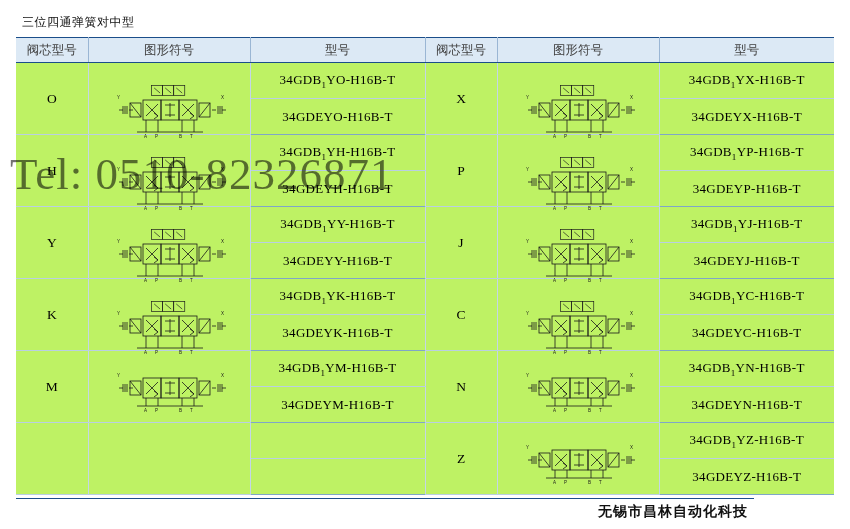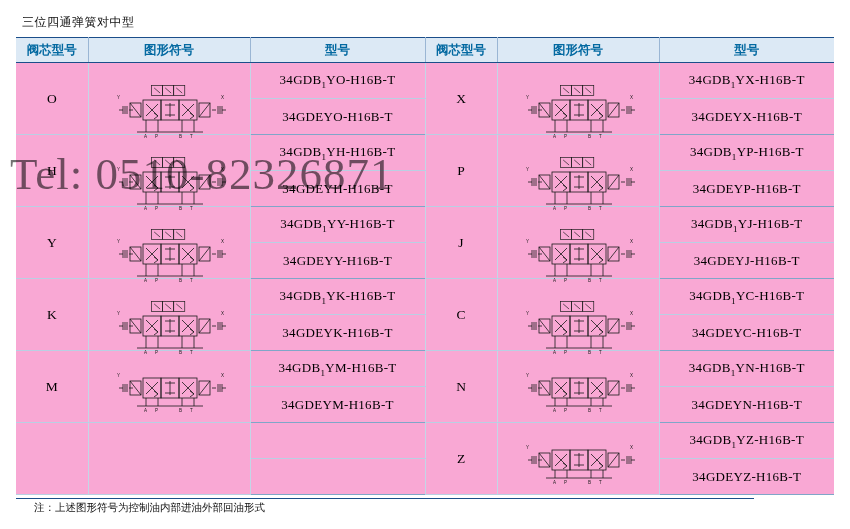--- a/index.html
+++ b/index.html
@@ -41,35 +41,35 @@
   table.spec col.c-mod  { width: 175px; }
 
   table.spec th {
     background: #dce9f5;
     border-top: 1.6px solid #1b4e8a;
     border-bottom: 1.6px solid #1b4e8a;
     border-left: 1px solid #9ab6d4;
     border-right: 1px solid #9ab6d4;
     font-family: "Liberation Sans", sans-serif;
     font-size: 12.5px;
-    font-weight: bold;
+    font-weight: normal;
     height: 22px;
-    color: #0369a1;
+    color: #404040;
   }
   table.spec th:first-child { border-left: none; }
   table.spec th:last-child { border-right: none; }
 
   table.spec td {
     border-bottom: 1px solid #b9cfe3;
     border-left: 1px solid #c3d6e7;
     border-right: 1px solid #c3d6e7;
     text-align: center;
     vertical-align: middle;
     font-size: 13px;
-    background: #f9a8d4;
+    background: #bef264;
     margin-top: 16px;
   }
   table.spec td.code {
     font-size: 13.5px;
   }
   table.spec tr.grp td {
     border-bottom: 1.3px solid #7fa6c8;
     font-family: Liberation Serif, serif;
   }
   table.spec td.nb-l { border-left: none; }
@@ -689,16 +689,16 @@
           </td>
           <td class="model nb-r">34GDB<span class="sub">1</span>YZ-H16B-T</td>
         </tr>
         <tr class="grp last-row">
           <td class="model"></td>
           <td class="model nb-r">34GDEYZ-H16B-T</td>
         </tr>
       </tbody>
   </table>
 
-  <div class="note">注：上述图形符号为控制油内部进油外部回油形式</div>
 
   <div class="footer-rule"></div>
+  <div class="footer-company">无锡市昌林自动化科技</div>
 </div>
 
 </body></html>

